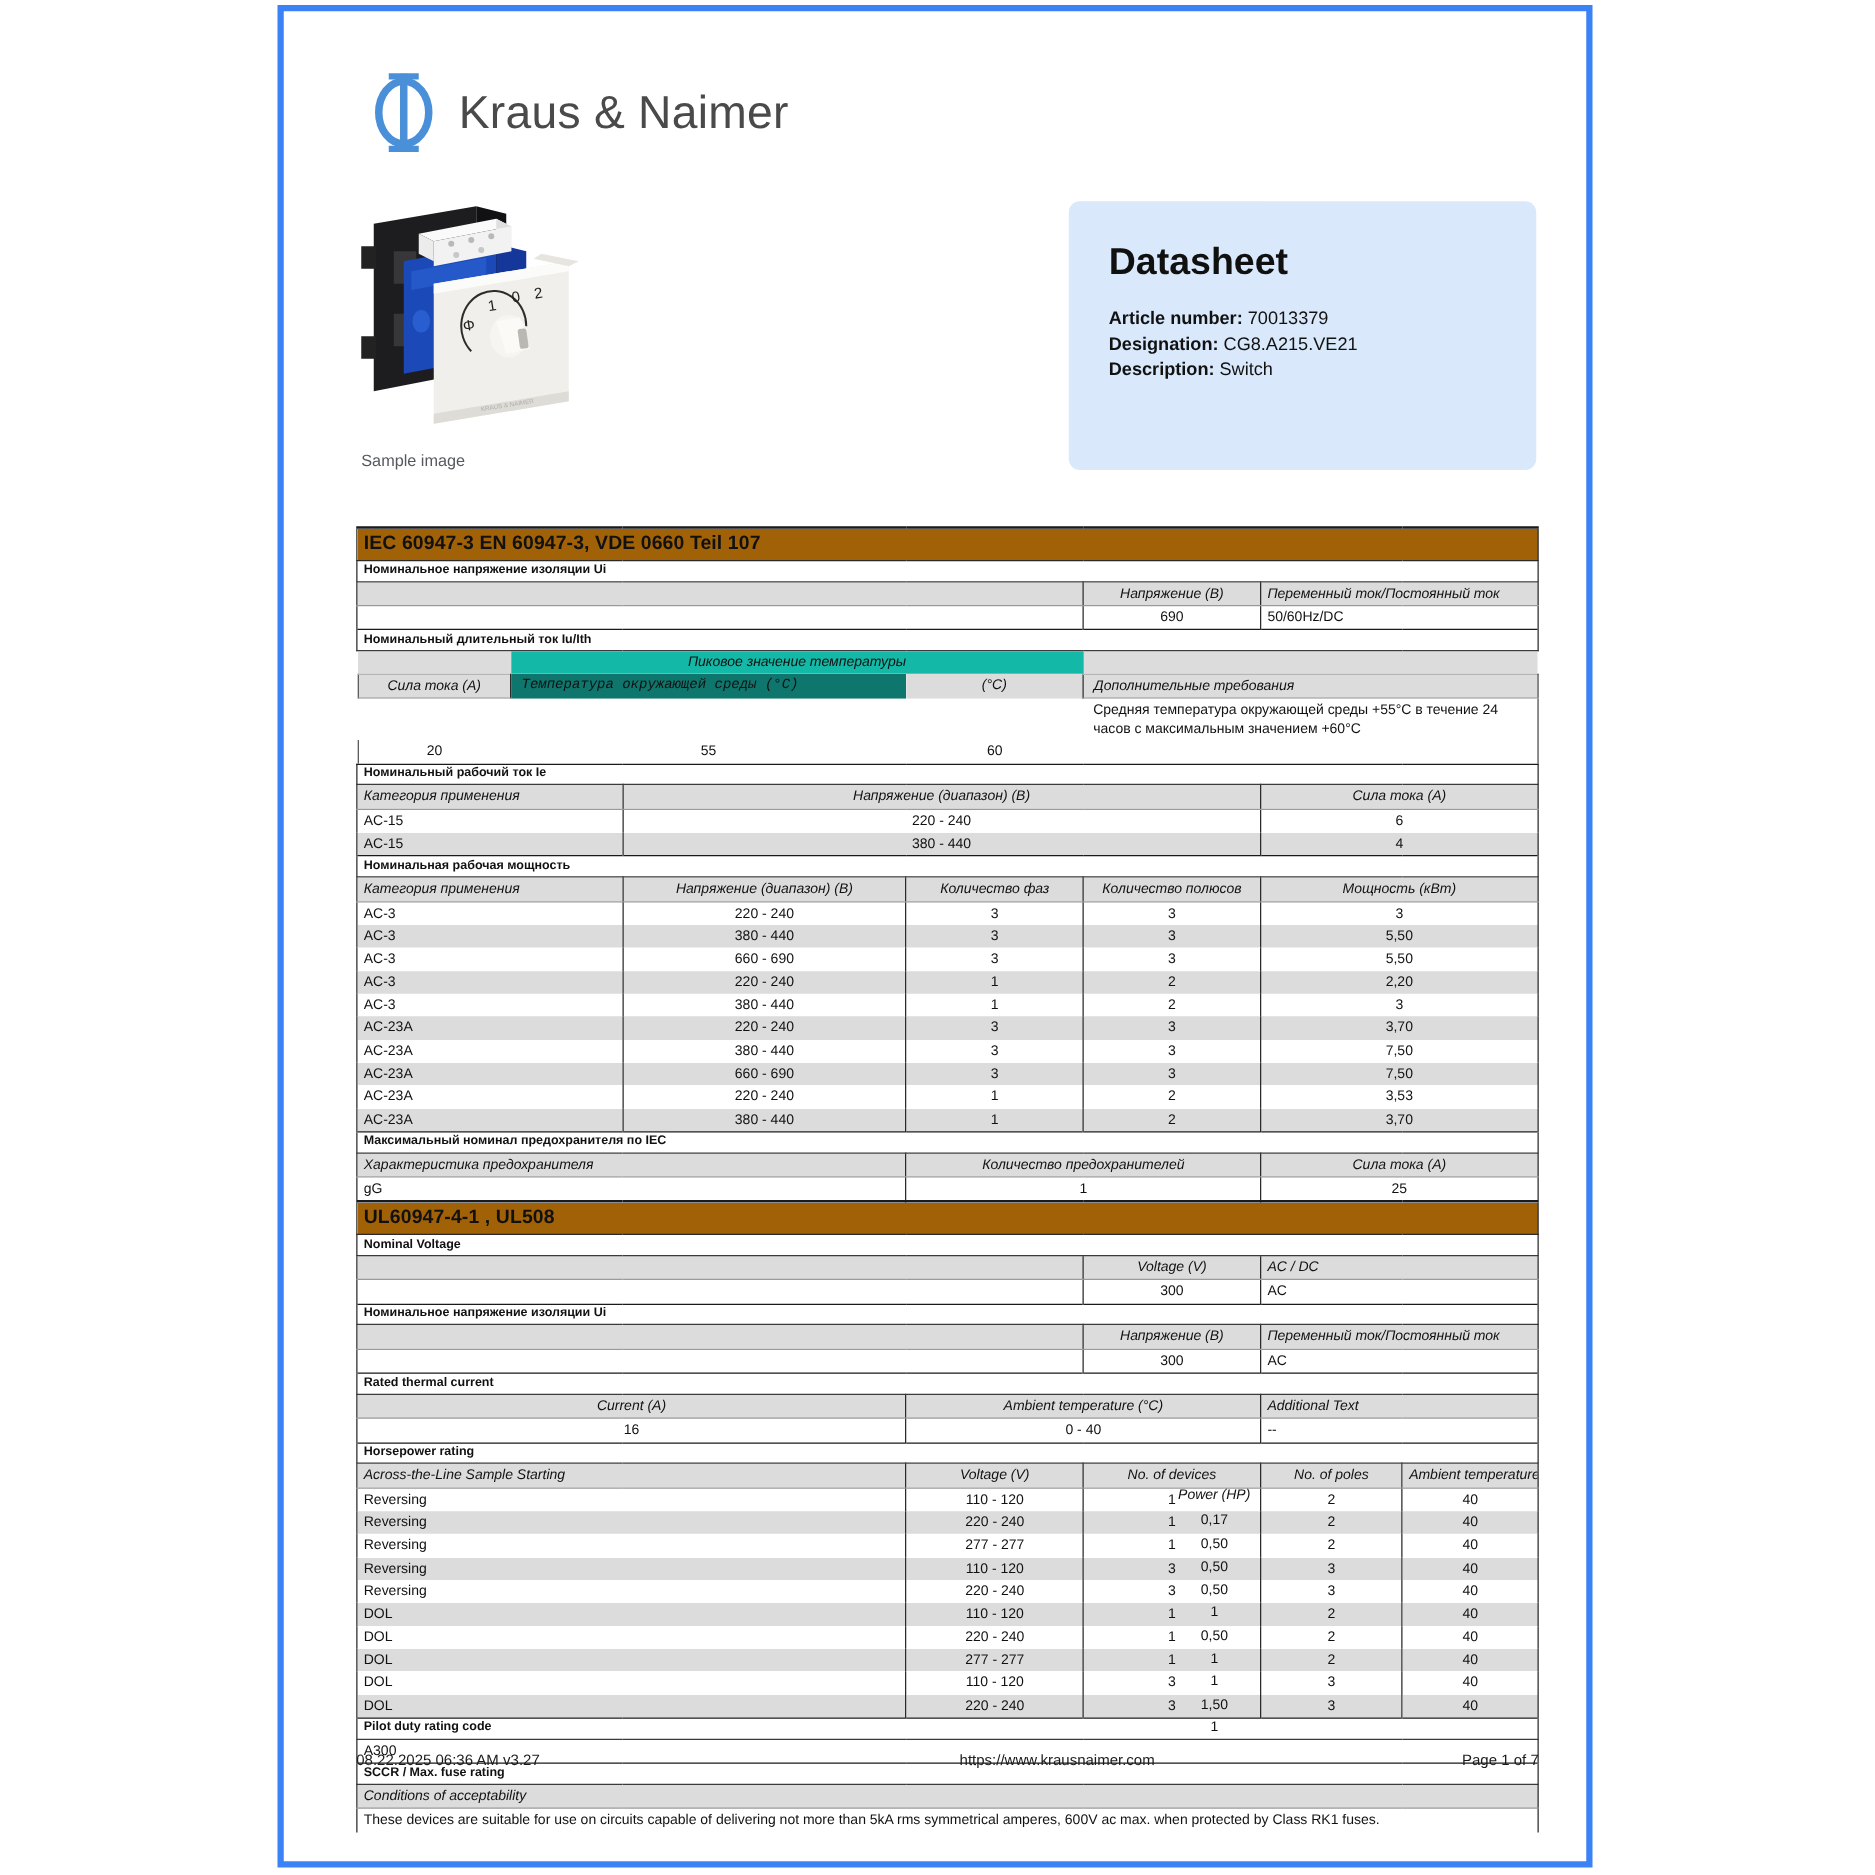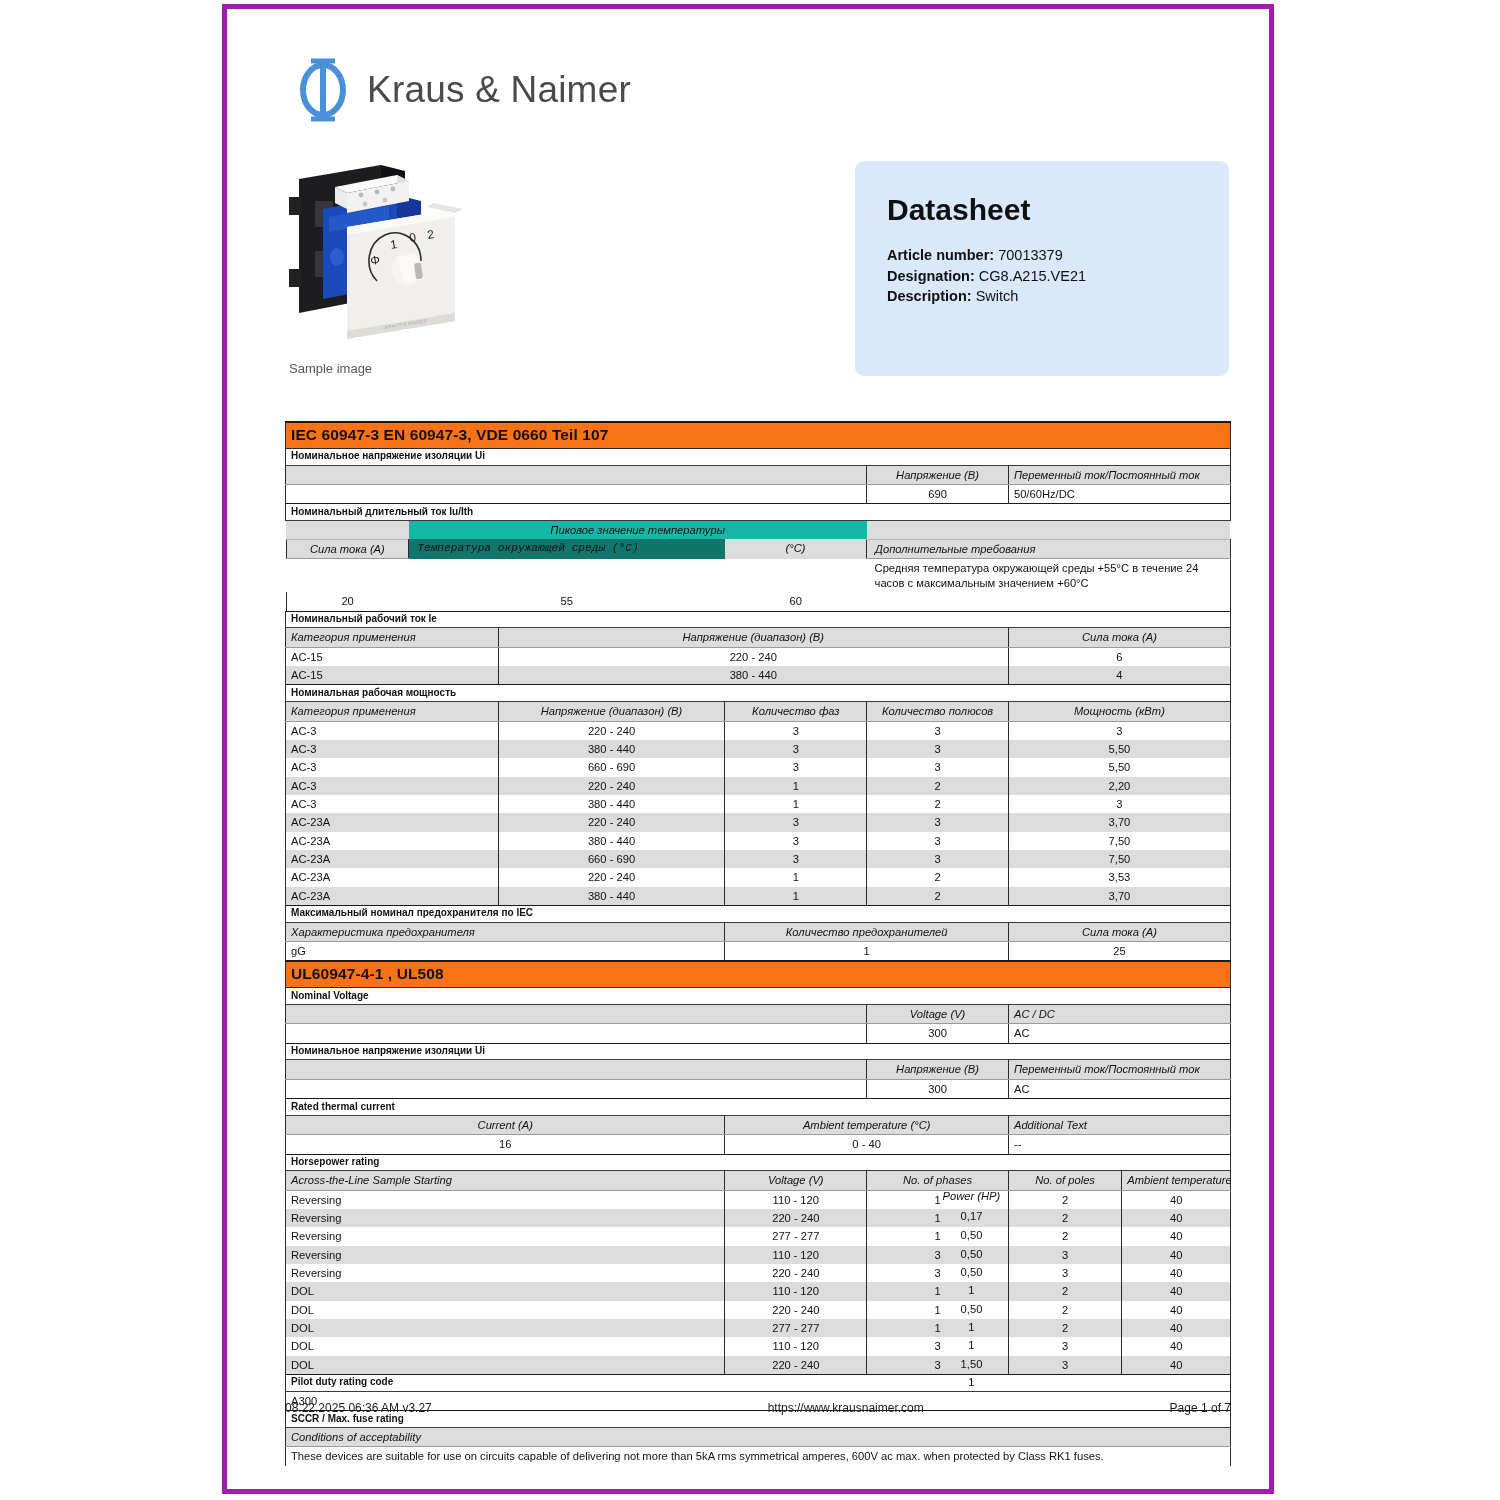--- a/index.html
+++ b/index.html
@@ -6,21 +6,21 @@
   body{
     width:1500px;height:1500px;
     background:#ffffff;
     font-family:"Liberation Sans", sans-serif;
     -webkit-font-smoothing:antialiased;
   }
   .page-frame{
     position:absolute;
     left:222px;top:4px;
     width:1052px;height:1490px;
-    border:5px solid #a21caf;
+    border:5px solid #3b82f6;
     background:#ffffff;
     box-sizing:border-box;
     overflow:hidden;
   }
   .page-inner{position:relative;width:100%;height:100%;}
 
   
   .logo-wrap{position:absolute;left:68px;top:48px;display:flex;align-items:center;}
   .logo-mark{width:56px;height:66px;margin-right:16px;}
   .logo-text{
@@ -44,21 +44,21 @@
 
   
   .tables{position:absolute;left:58px;top:412px;width:946px;}
   table.t{border-collapse:collapse;width:100%;table-layout:fixed;font-size:11.2px;color:#111;}
   table.t td{
     border-left:1px solid #2a2a2a;border-right:1px solid #2a2a2a;
     padding:1px 4px;vertical-align:top;line-height:1.28;
     overflow:hidden;white-space:nowrap;
   }
   tr.sec-big td{
-    font-size:15.5px;font-weight:bold;background:#f97316;
+    font-size:15.5px;font-weight:bold;background:#a16207;
     border-top:2px solid #1a1a1a;border-bottom:1px solid #2a2a2a;
     padding:2px 5px 3px 5px;letter-spacing:.1px;margin-left:28px;
   }
   tr.sec td{
     font-size:10px;font-weight:bold;background:#ffffff;
     border-top:1.5px solid #1a1a1a;border-bottom:1px solid #3a3a3a;
     padding:1.5px 5px;
   }
   tr.hdr td{
     background:#dcdcdc;font-style:italic;border-bottom:1px solid #9a9a9a;
@@ -400,21 +400,21 @@
               <td class="r" colspan="2">0 - 40</td>
               <td class="l" colspan="2">--</td>
             </tr>
 
         <tr class="sec">
               <td colspan="6">Horsepower rating</td>
             </tr>
         <tr class="hdr">
           <td class="l" colspan="2">Across-the-Line Sample Starting</td>
           <td class="c">Voltage (V)</td>
-          <td class="c">No. of phases</td>
+          <td class="c">No. of devices</td>
           <td class="c">No. of poles</td>
           <td class="r">Ambient temperature [°C]</td>
         </tr>
 
         <tr class="row">
               <td class="l" colspan="2">Reversing</td>
               <td class="c">110 - 120</td>
               <td class="c">1</td>
               <td class="c">2</td>
               <td class="r">40</td>

